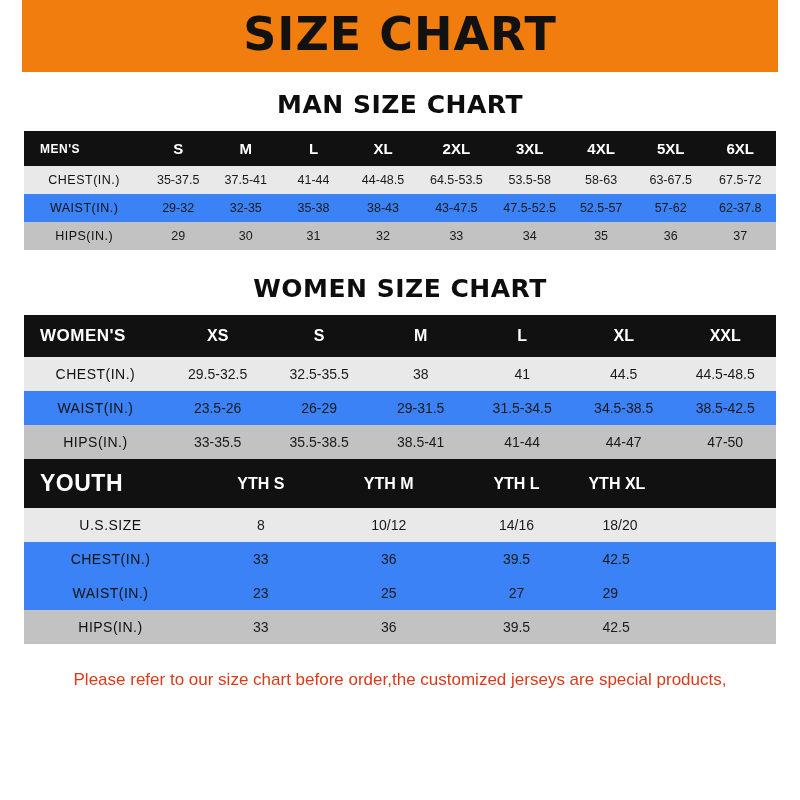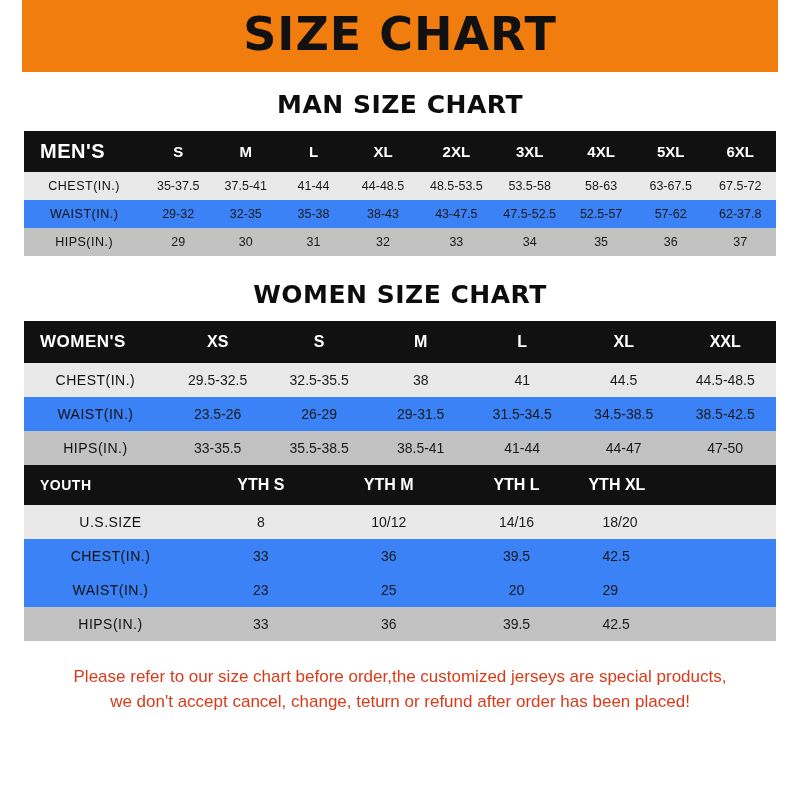--- a/index.html
+++ b/index.html
@@ -80,21 +80,21 @@
   }
   .size-table thead th {
     color: #ffffff;
     font-weight: bold;
     font-size: 15px;
     padding: 9px 2px;
   }
   .size-table thead th.rowlabel {
     text-align: left;
     padding-left: 16px;
-    font-size: 20px;
+    font-size: 12px;
     letter-spacing: 0.5px;
   }
   .size-table tbody td {
     font-size: 12.5px;
     color: #1a1a1a;
     padding: 7px 2px;
   }
   .size-table tbody td.rowlabel {
     font-size: 12.5px;
     letter-spacing: 0.5px;
@@ -104,21 +104,21 @@
   .size-table tbody tr.shade-mid   { background: #3b82f6; }
   .size-table tbody tr.shade-dark  { background: #c2c2c2; }
 
   
   .women-table thead th { font-size: 16px; padding: 11px 2px; }
   .women-table thead th.rowlabel { font-size: 17px; }
   .women-table tbody td { font-size: 14px; padding: 9px 2px; }
   .women-table tbody td.rowlabel { font-size: 14px; }
 
   .youth-table thead th { font-size: 16px; padding: 11px 2px; }
-  .youth-table thead th.rowlabel { font-size: 14px; }
+  .youth-table thead th.rowlabel { font-size: 23px; }
   .youth-table tbody td { font-size: 14px; padding: 9px 2px; }
   .youth-table tbody td.rowlabel { font-size: 14px; }
 
   .footer-note {
     margin-top: 24px;
     padding: 0 16px;
     text-align: center;
     color: #d93a1a;
     font-size: 17px;
     line-height: 1.45;
@@ -167,21 +167,21 @@
           <th>6XL</th>
         </tr>
       </thead>
       <tbody>
         <tr class="shade-light">
           <td class="rowlabel">CHEST(IN.)</td>
           <td>35-37.5</td>
           <td>37.5-41</td>
           <td>41-44</td>
           <td>44-48.5</td>
-          <td>48.5-53.5</td>
+          <td>64.5-53.5</td>
           <td>53.5-58</td>
           <td>58-63</td>
           <td>63-67.5</td>
           <td>67.5-72</td>
         </tr>
         <tr class="shade-mid">
           <td class="rowlabel">WAIST(IN.)</td>
           <td>29-32</td>
           <td>32-35</td>
           <td>35-38</td>
@@ -289,32 +289,31 @@
           <td class="rowlabel">CHEST(IN.)</td>
           <td>33</td>
           <td>36</td>
           <td>39.5</td>
           <td style="text-align:left;padding-left:22px">42.5</td>
         </tr>
         <tr class="shade-mid">
           <td class="rowlabel">WAIST(IN.)</td>
           <td>23</td>
           <td>25</td>
-          <td>20</td>
+          <td>27</td>
           <td style="text-align:left;padding-left:22px">29</td>
         </tr>
         <tr class="shade-dark">
           <td class="rowlabel">HIPS(IN.)</td>
           <td>33</td>
           <td>36</td>
           <td>39.5</td>
           <td style="text-align:left;padding-left:22px">42.5</td>
         </tr>
       </tbody>
     </table>
 
     <div class="footer-note">
       <span class="line">Please refer to our size chart before order,the customized jerseys are special products,</span>
-      <span class="line">we don't accept cancel, change, teturn or refund after order has been placed!</span>
     </div>
 
   </div>
 </div>
 
 </body></html>

